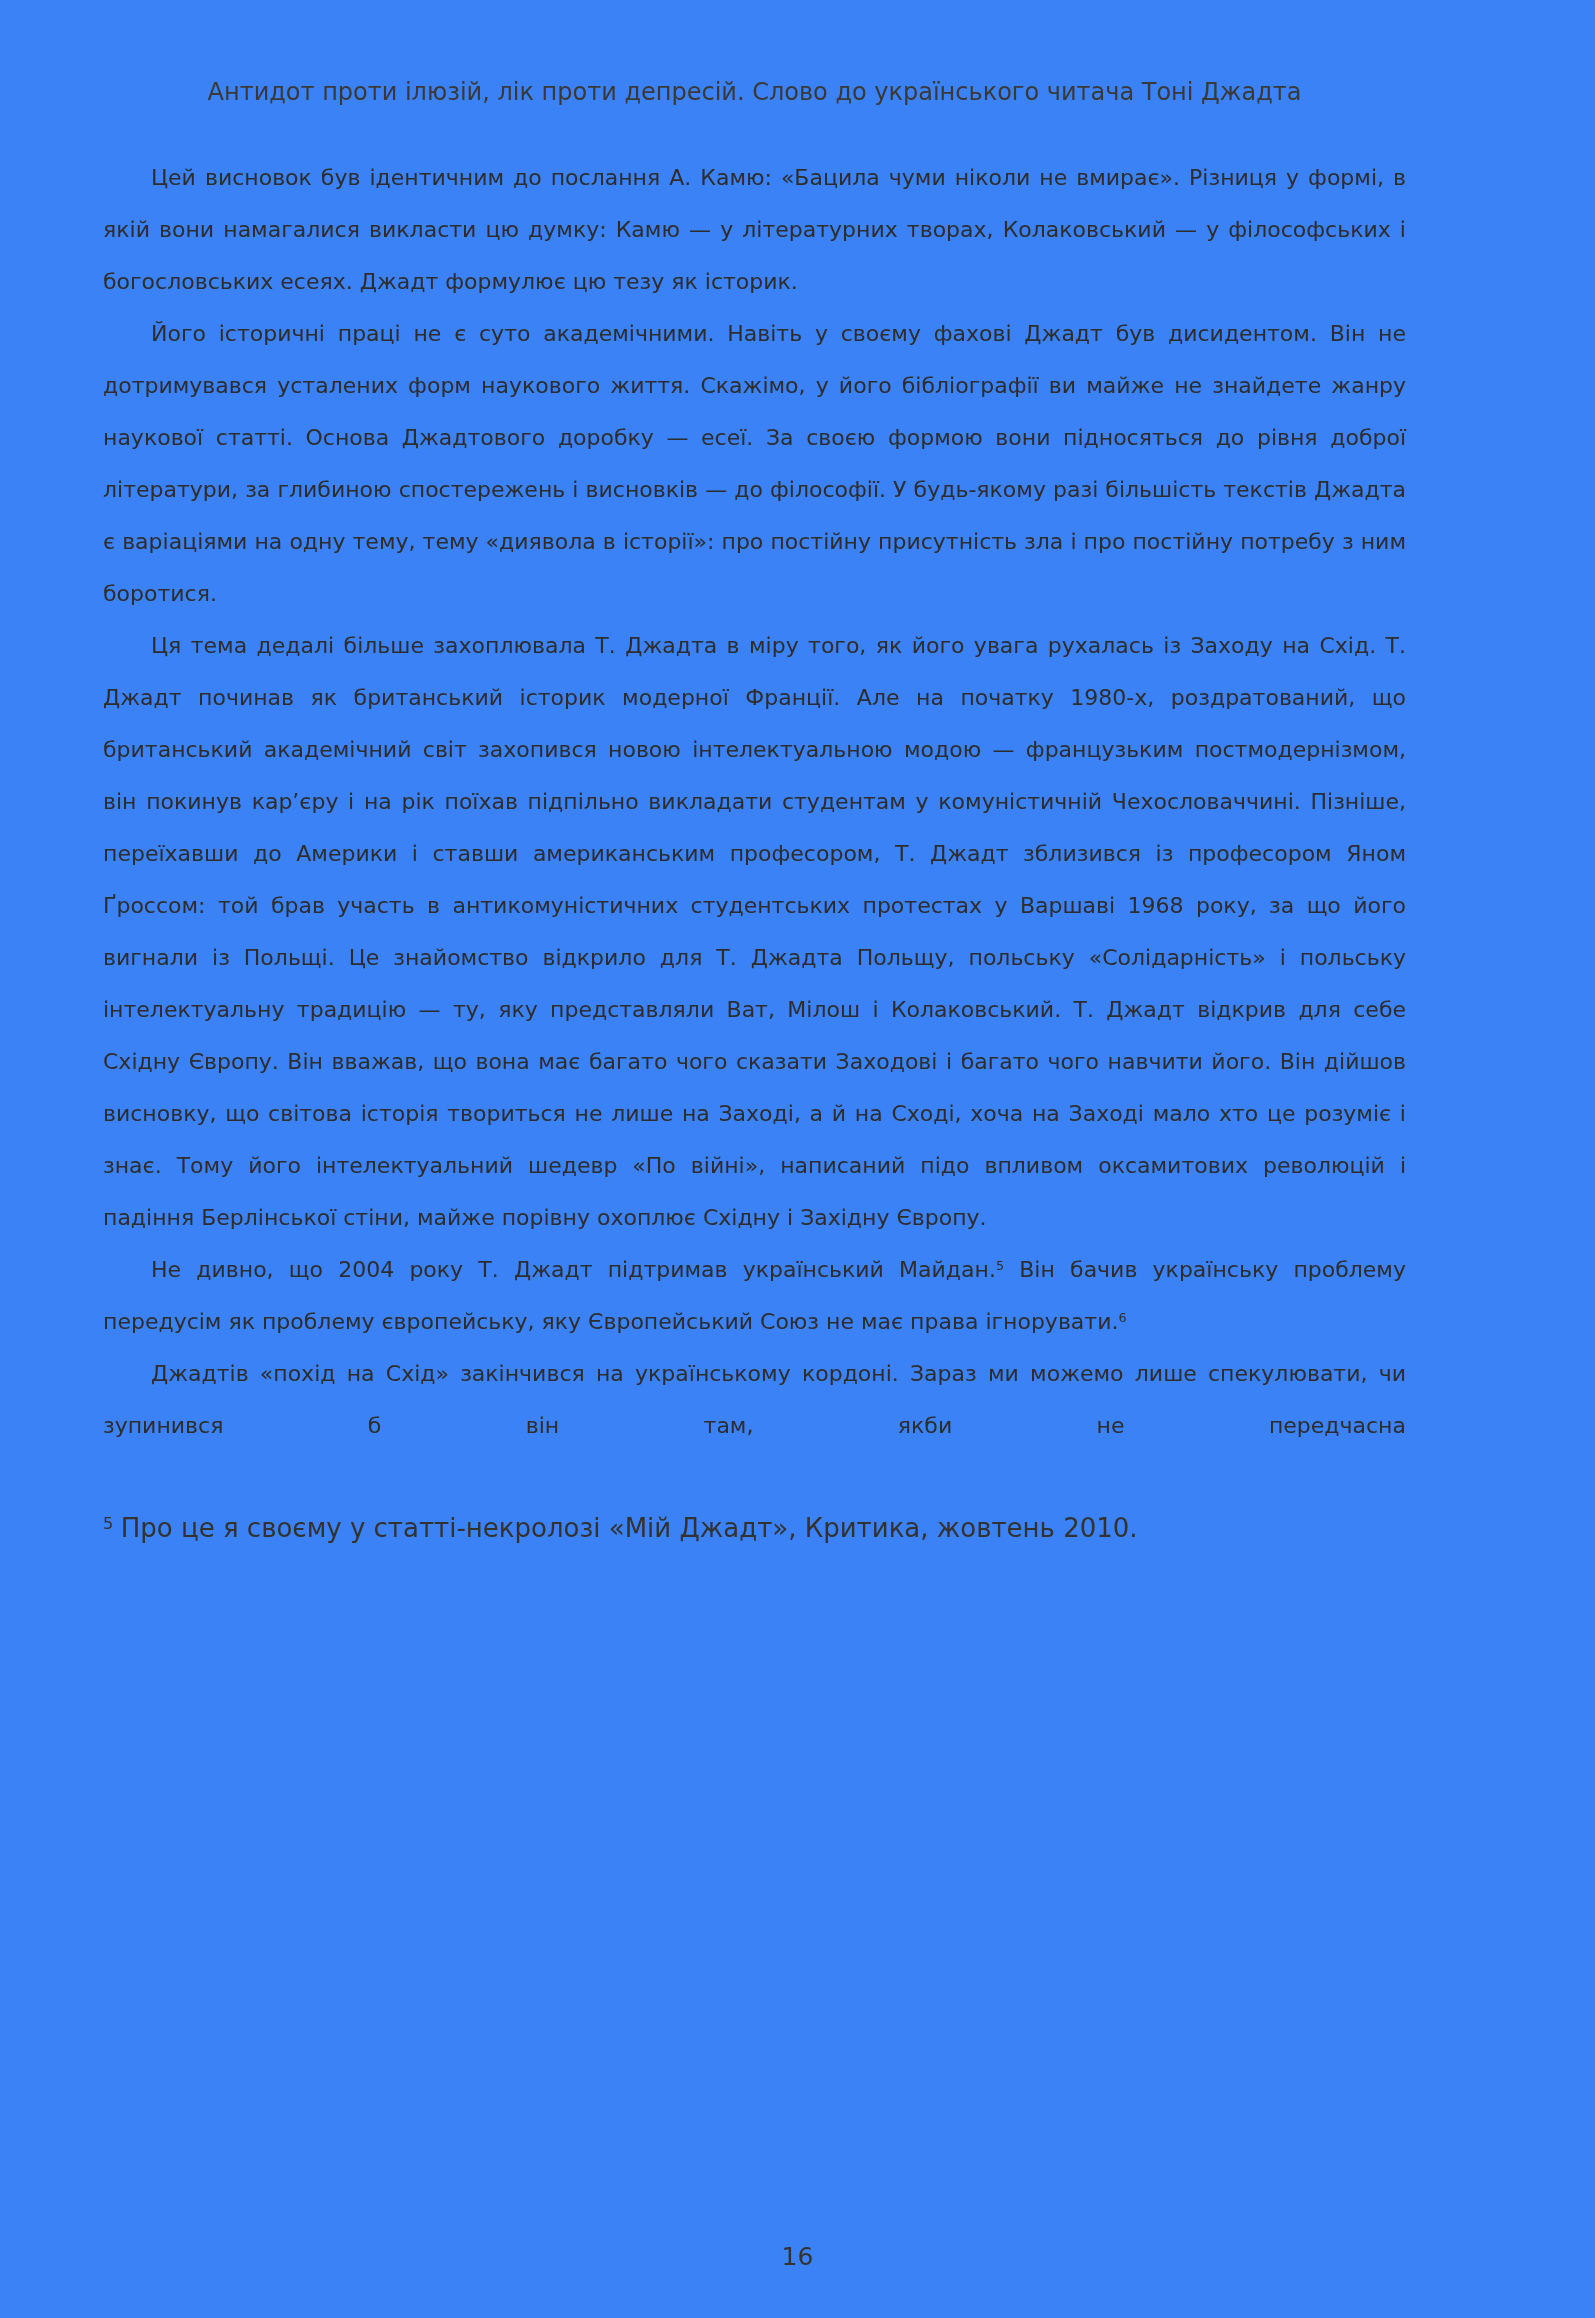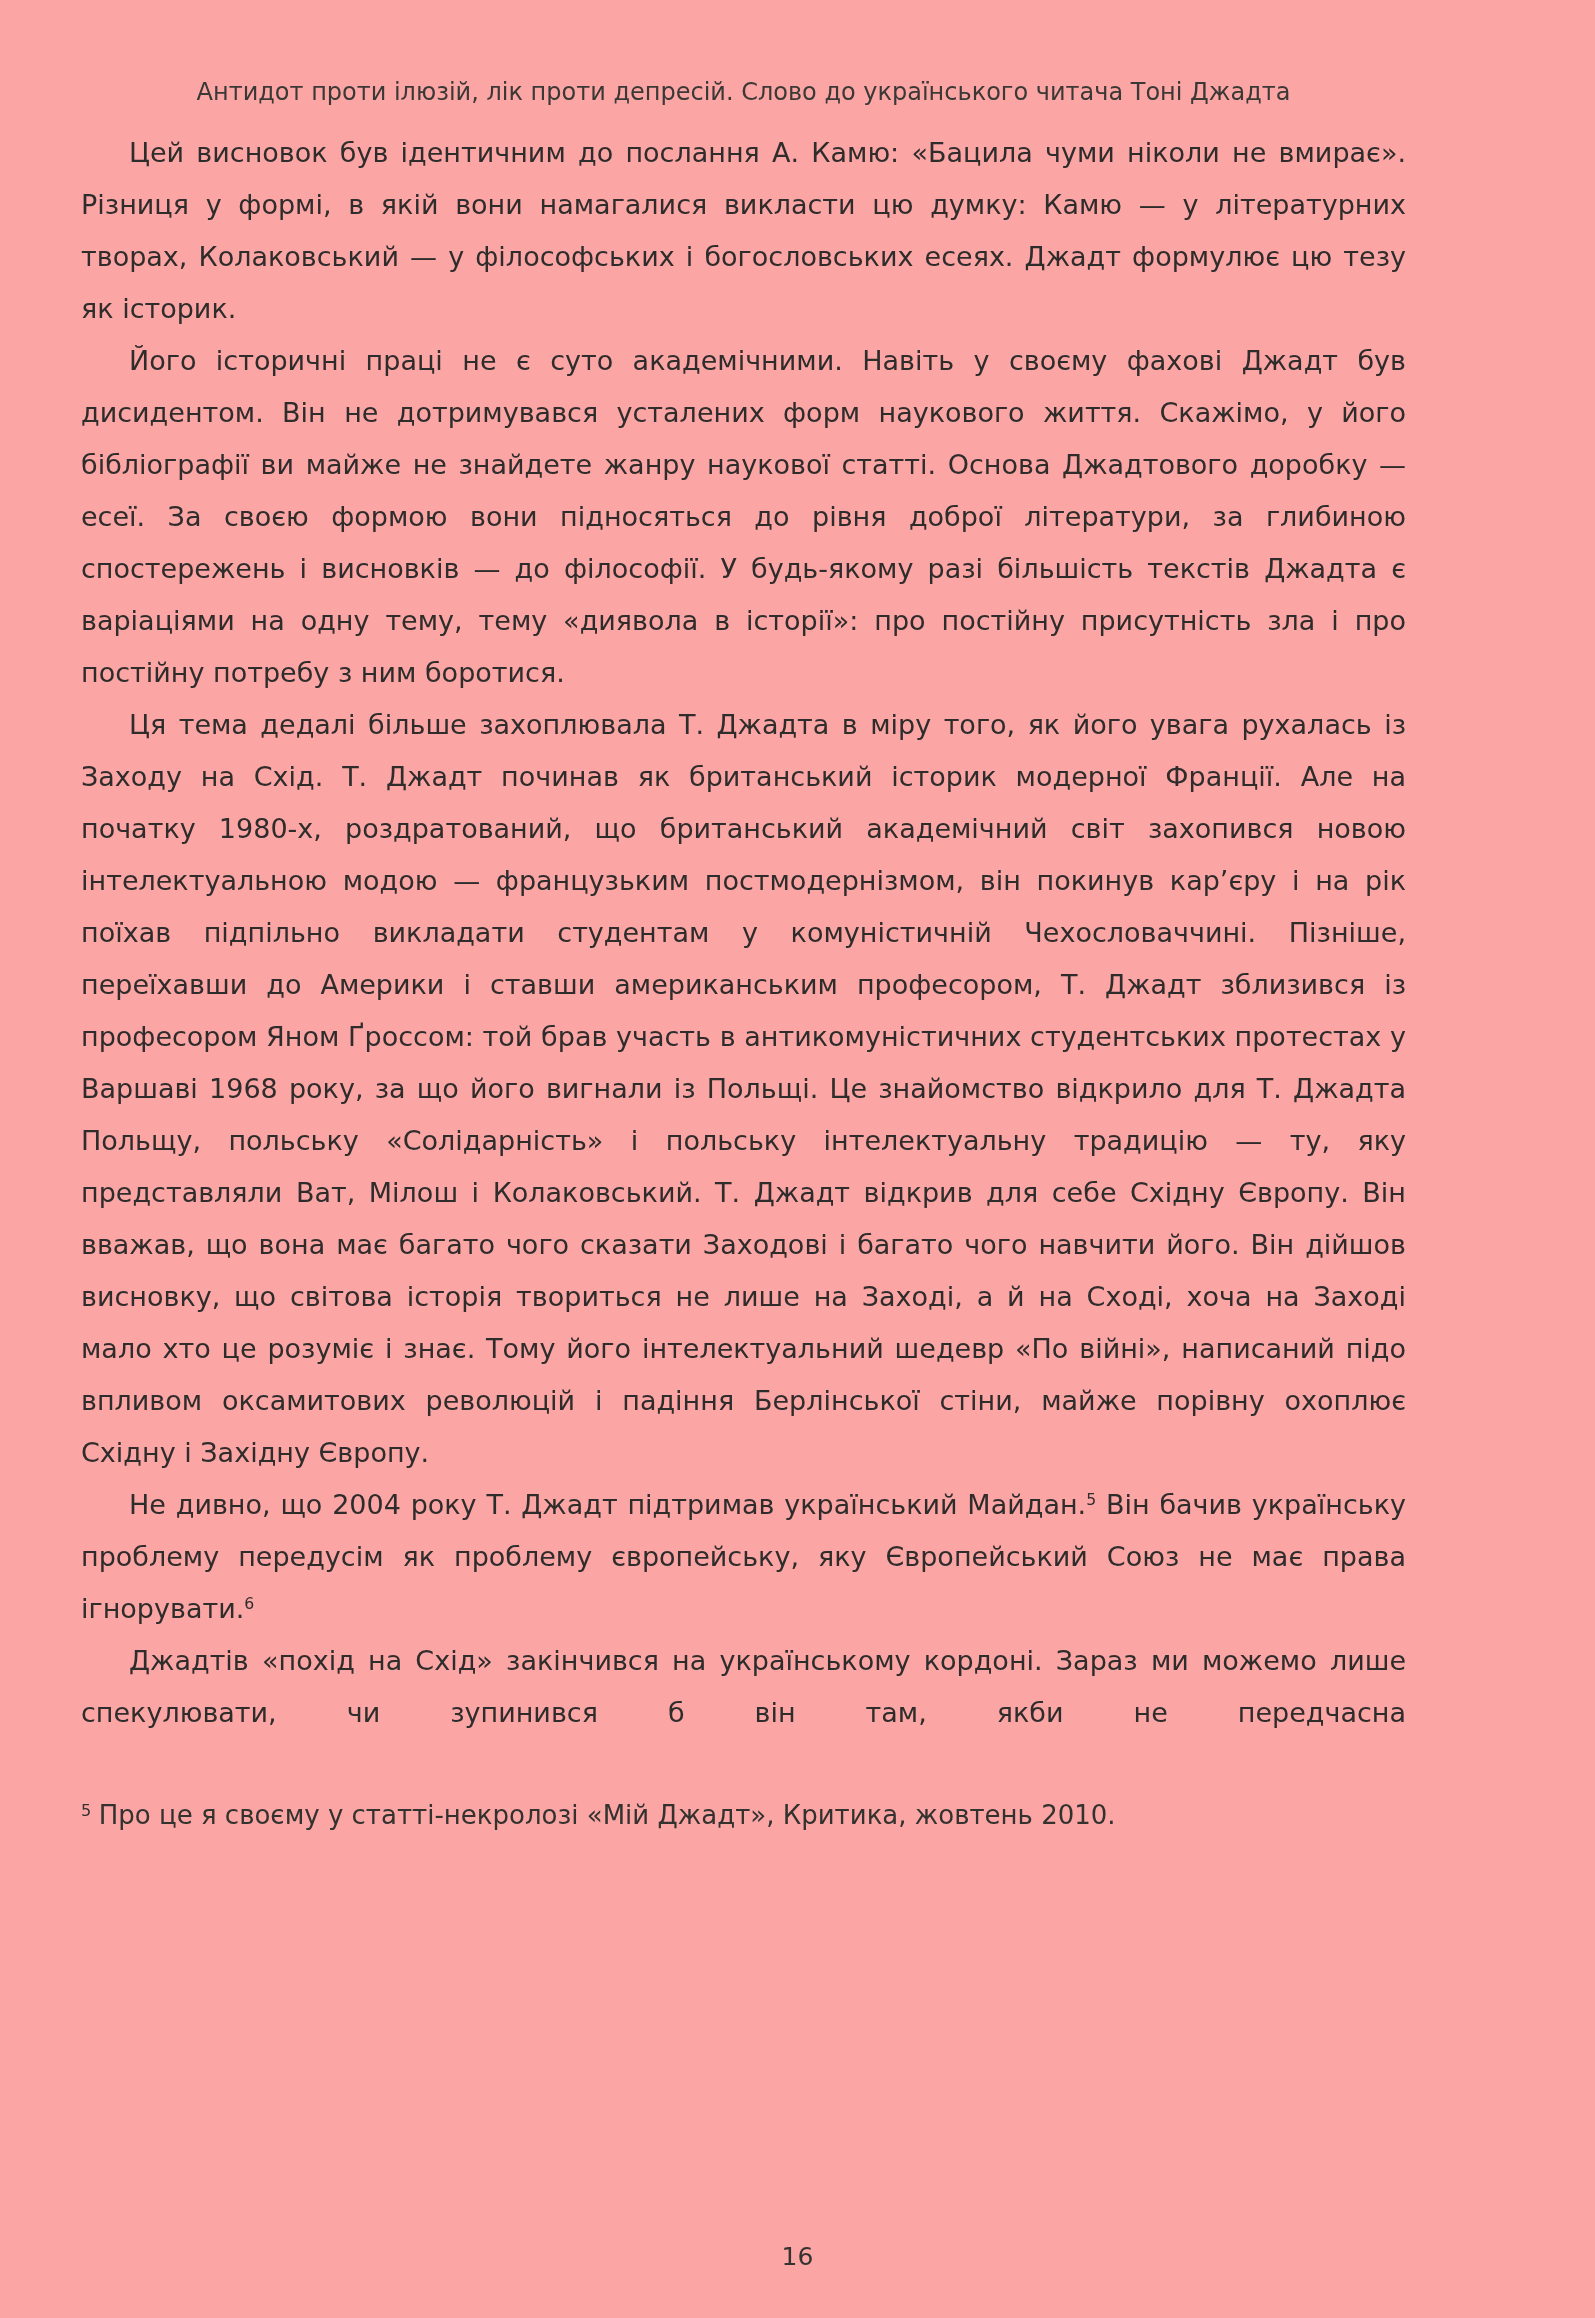--- a/index.html
+++ b/index.html
@@ -5,35 +5,35 @@
   html, body {
     margin: 0;
     padding: 0;
     background: #e8e8e8;
   }
   .page {
     position: relative;
     width: 1595px;
     height: 2319px;
     margin: 0 auto;
-    background: #fca5a5;
+    background: #3b82f6;
     box-sizing: border-box;
-    padding: 76px 189px 0 81px;
+    padding: 76px 189px 0 103px;
     font-family: "DejaVu Sans", "Liberation Sans", sans-serif;
     color: #2e2d2c;
   }
   .running-head {
     text-align: center;
     font-size: 24px;
     line-height: 32px;
     color: #3a3936;
   }
   .body-text {
-    margin-top: 19px;
-    font-size: 27px;
+    margin-top: 44px;
+    font-size: 22px;
     line-height: 52px;
     text-align: justify;
   }
   .para {
     margin: 0;
     text-indent: 48px;
   }
   .para.continued {
     text-align-last: justify;
   }

